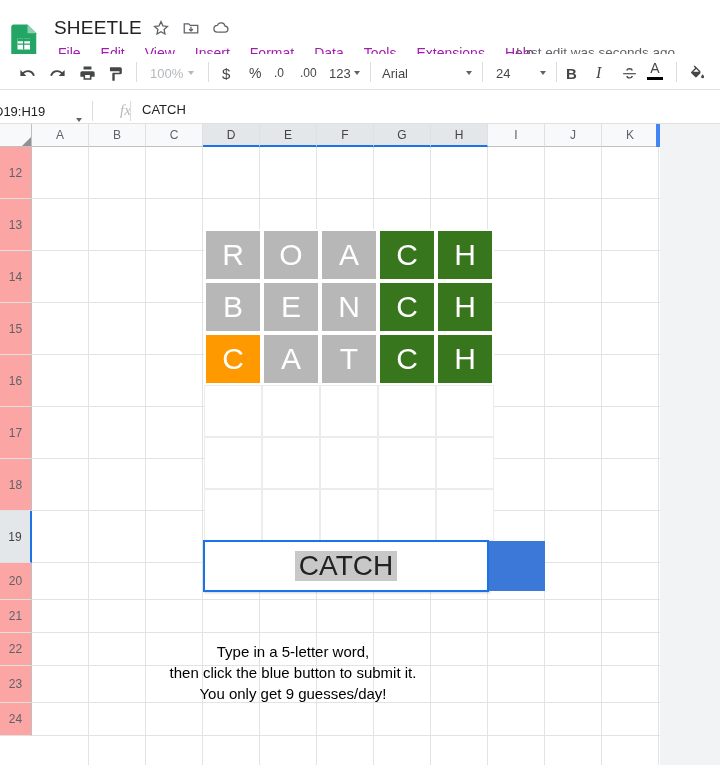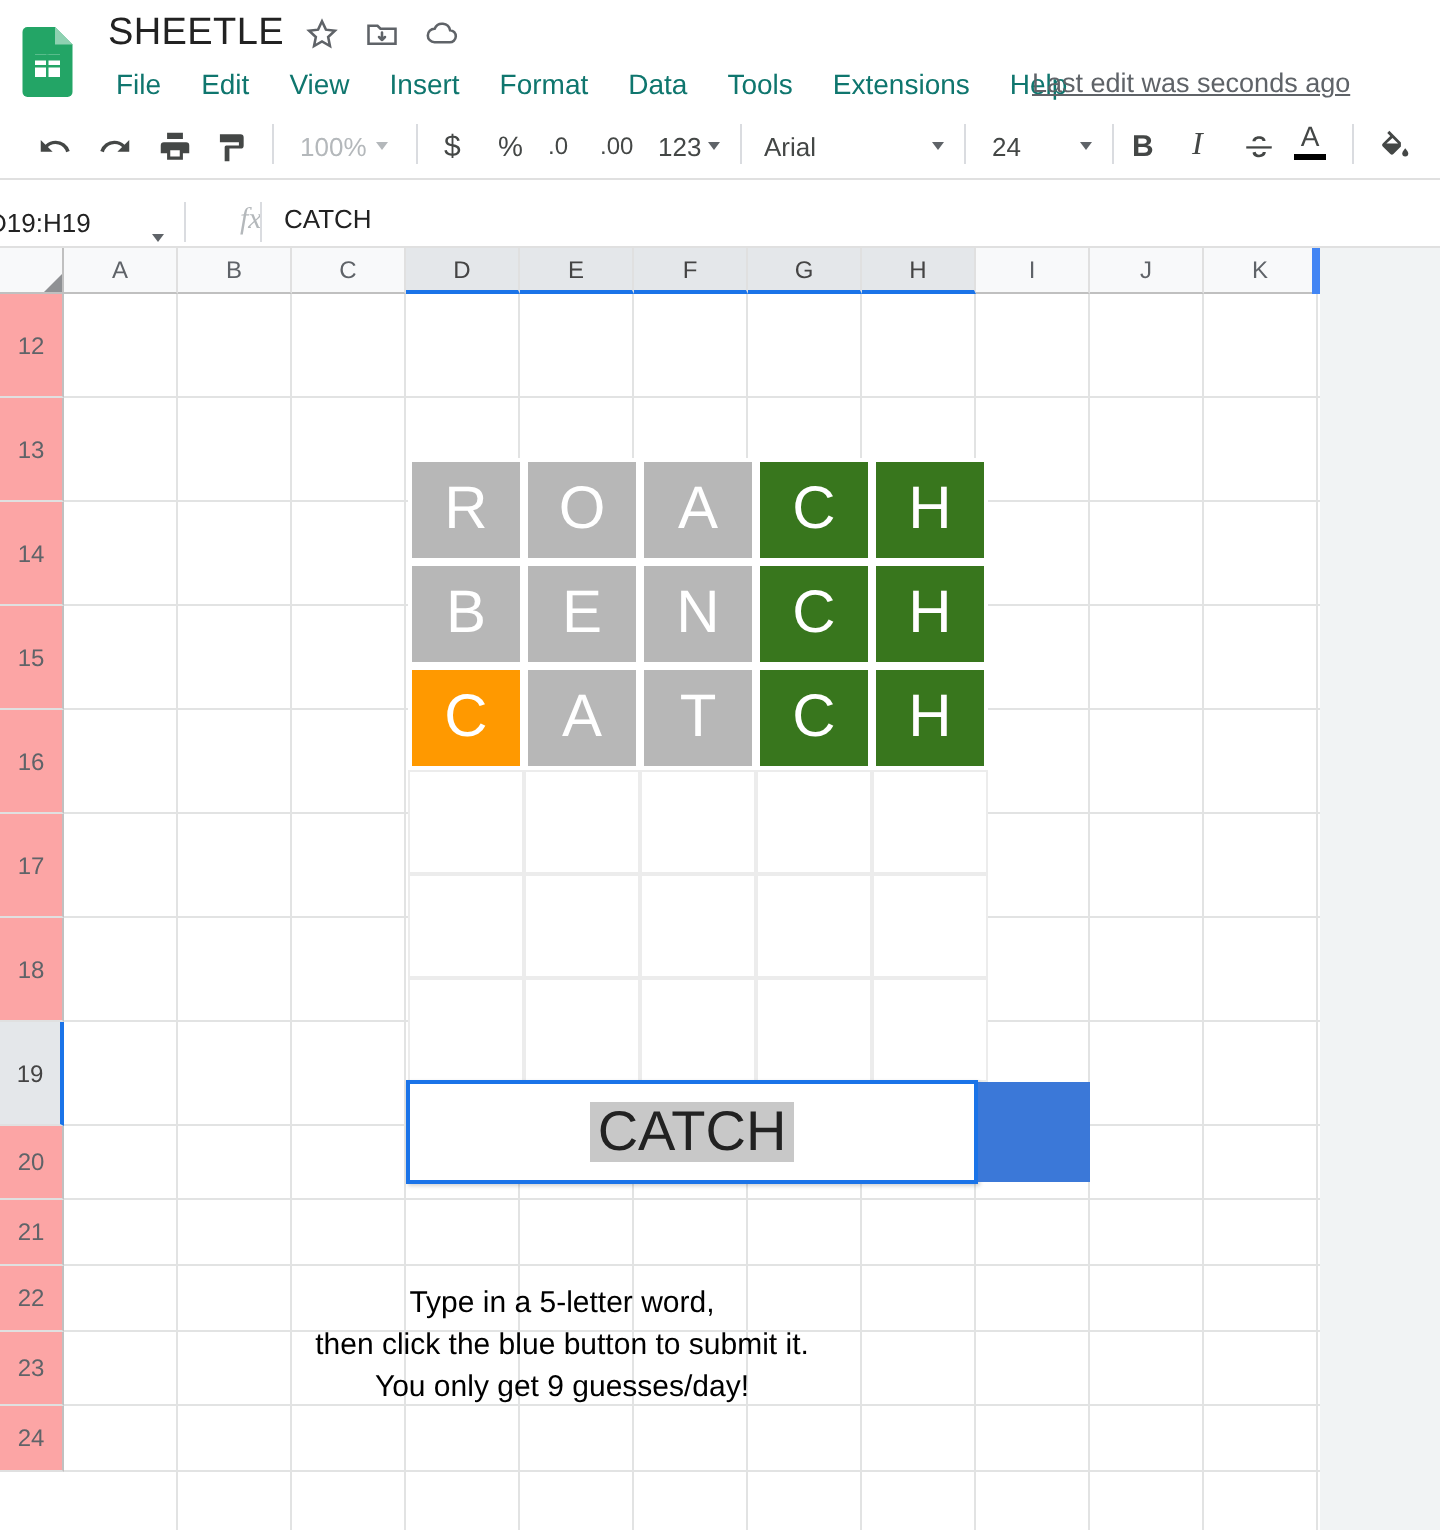--- a/index.html
+++ b/index.html
@@ -5,38 +5,38 @@
   * { box-sizing: border-box; margin: 0; padding: 0; }
   html, body {
     width: 720px; height: 765px;
     background: #ffffff;
     font-family: "Liberation Sans", sans-serif;
     overflow: hidden;
   }
 
   
   .appbar {
-    position: absolute; left: 0; top: 0; width: 720px; height: 62px;
+    position: absolute; left: 0; top: 11px; width: 720px; height: 62px;
     background: #ffffff;
   }
   .app-logo {
     position: absolute; left: 10px; top: 13px;
     width: 30px; height: 36px;
   }
   .doc-title {
     position: absolute; left: 54px; top: 6px;
     font-size: 19px; color: #222222; letter-spacing: .2px;
     white-space: nowrap;
   }
   .title-icons { position: absolute; left: 152px; top: 8px; display: flex; gap: 12px; align-items: center; }
   .ticon { width: 18px; height: 18px; display: block; color: #5f6368; }
 
   .menubar { position: absolute; left: 56px; top: 33px; display: flex; gap: 16px; align-items: center; }
   .menu-item {
-    font-size: 14px; color: #0f766e; white-space: nowrap; cursor: pointer;
+    font-size: 14px; color: #a21caf; white-space: nowrap; cursor: pointer;
     padding: 1px 2px; border-radius: 3px;
   }
   .lastedit {
     position: absolute; left: 516px; top: 34px;
     font-size: 13.5px; color: #5f6368; text-decoration: underline; white-space: nowrap;
     cursor: pointer;
   }
 
   
   .toolbar {
@@ -135,21 +135,21 @@
   }
   .inputtext {
     font-size: 28px; color: #222; background: #c8c8c8; padding: 0 4px; line-height: 1.05;
   }
   .submit-btn {
     position: absolute; left: 457px; top: 394px;
     width: 56px; height: 50px; background: #3b78d8; cursor: pointer;
   }
 
   .instructions {
-    position: absolute; left: 4px; top: 494px; width: 490px;
+    position: absolute; left: 16px; top: 494px; width: 490px;
     text-align: center; font-size: 15px; color: #000; line-height: 21px;
   }
   .instructions div { white-space: nowrap; }
 </style>
 </head>
 <body>
 
 <div class="appbar">
 
   <span class="app-logo">

